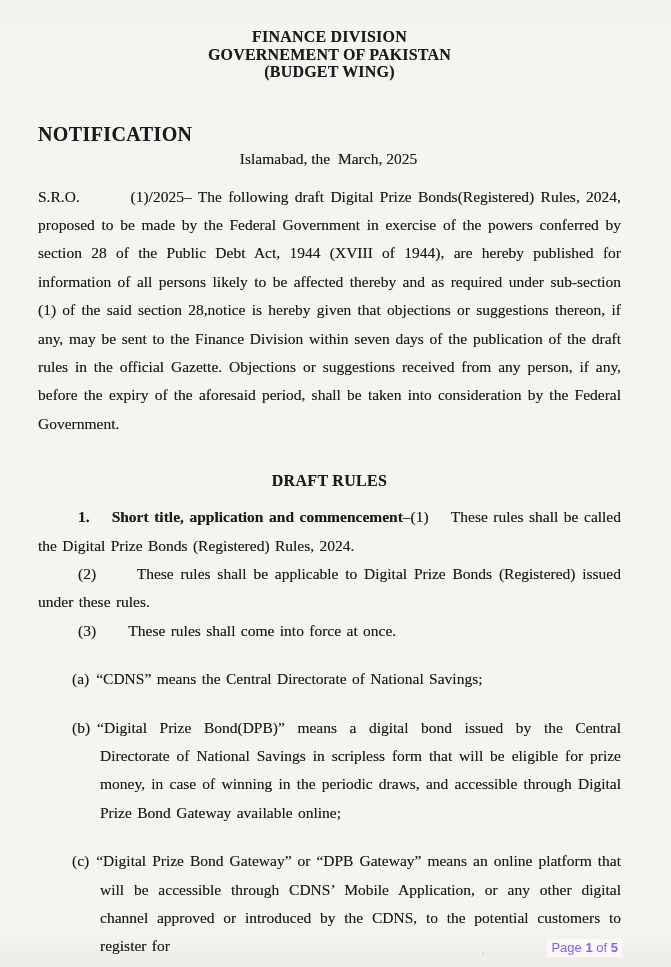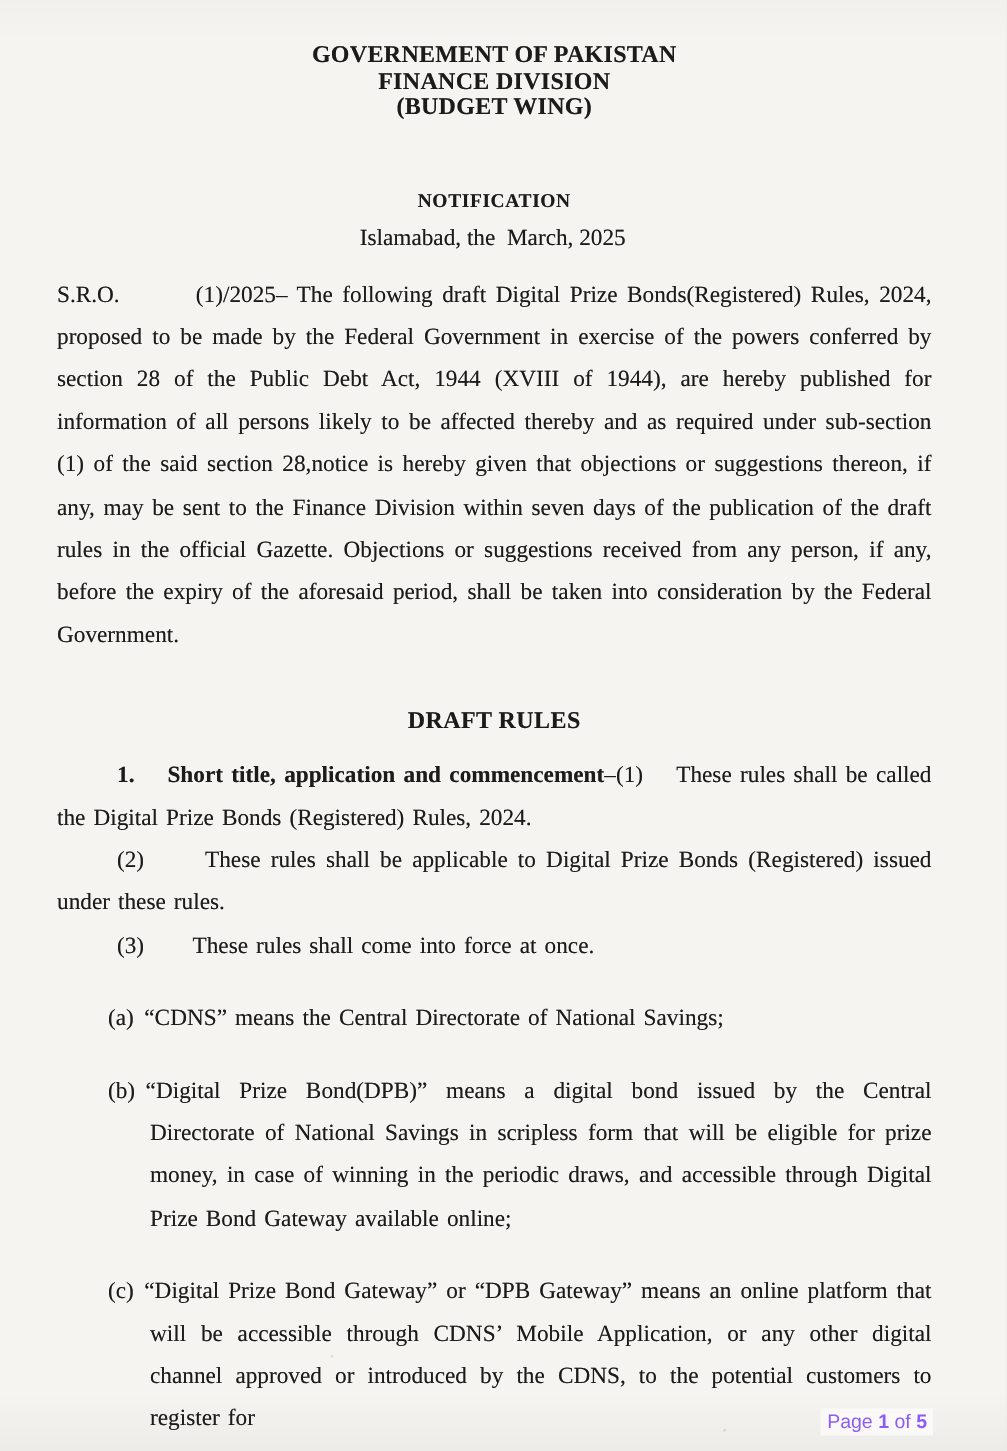--- a/index.html
+++ b/index.html
@@ -27,23 +27,22 @@
   .doc-header {
     margin-top: 28px;
     text-align: center;
     font-weight: bold;
     font-size: 16px;
     line-height: 17.5px;
     letter-spacing: 0.2px;
   }
   .notif-title {
     margin-top: 44px;
-    text-align: center;
     font-weight: bold;
-    font-size: 13px;
+    font-size: 20px;
     letter-spacing: 0.4px;
     line-height: 18px;
   }
   .dateline {
     margin-top: 4px;
     text-align: center;
     font-size: 15.5px;
     line-height: 24px;
     padding-right: 2px;
   }
@@ -86,22 +85,22 @@
     padding: 1px 4px 2px 4px;
   }
   .page-footer .num { font-weight: bold; }
 </style>
 </head>
 <body>
 
 <div class="page">
 
   <div class="doc-header">
+    <div>FINANCE DIVISION</div>
     <div>GOVERNEMENT OF PAKISTAN</div>
-    <div>FINANCE DIVISION</div>
     <div>(BUDGET WING)</div>
   </div>
 
   <div class="notif-title">NOTIFICATION</div>
 
   <div class="dateline">Islamabad, the&nbsp; March, 2025</div>
 
   <p class="body-text sro">S.R.O.&nbsp;&nbsp;&nbsp;&nbsp;&nbsp;&nbsp;&nbsp;&nbsp;(1)/2025– The following draft Digital Prize Bonds(Registered) Rules, 2024, proposed to be made by the Federal Government in exercise of the powers conferred by section 28 of the Public Debt Act, 1944 (XVIII of 1944), are hereby published for information of all persons likely to be affected thereby and as required under sub-section (1) of the said section 28,notice is hereby given that objections or suggestions thereon, if any, may be sent to the Finance Division within seven days of the publication of the draft rules in the official Gazette. Objections or suggestions received from any person, if any, before the expiry of the aforesaid period, shall be taken into consideration by the Federal Government.</p>
 
   <div class="section-title">DRAFT RULES</div>

